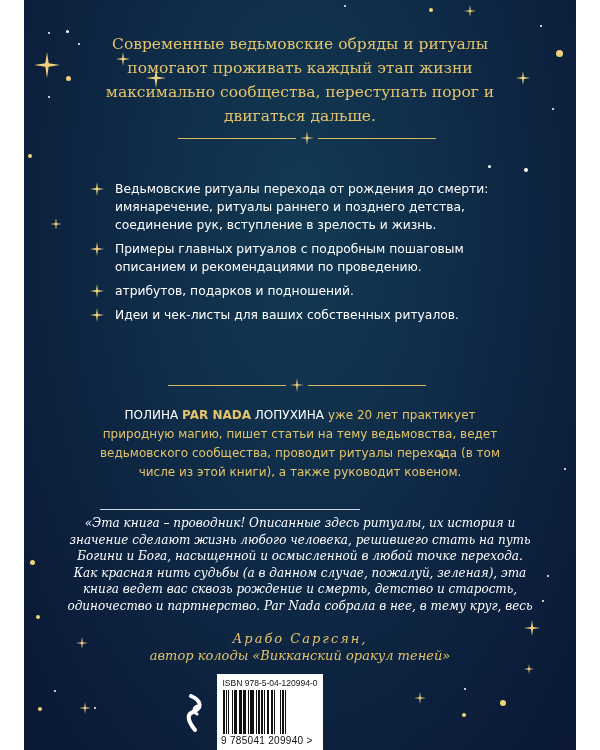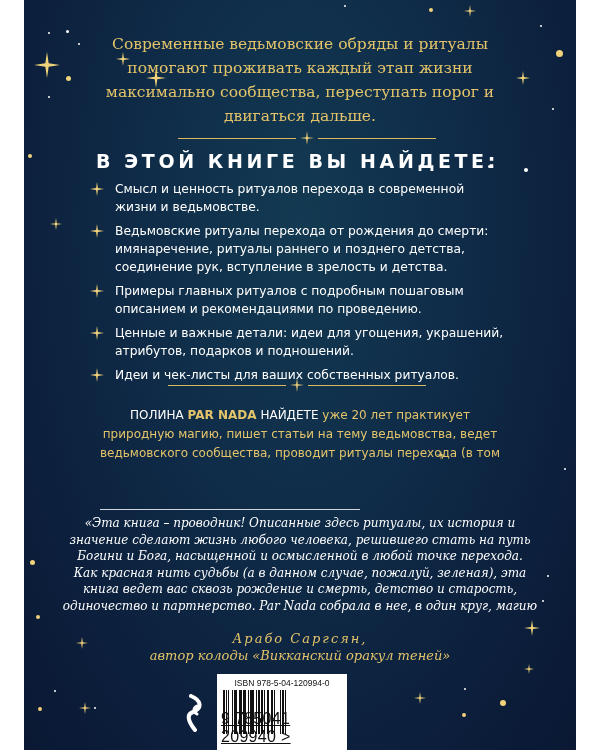--- a/index.html
+++ b/index.html
@@ -45,27 +45,27 @@
     position:absolute; left:36px; width:480px; top:515px; text-align:center;
     color:#ffffff; font-family:"DejaVu Serif", serif; font-style:italic; font-size:12px; line-height:16.6px;
   }
   .sign {
     position:absolute; left:36px; width:480px; top:630px; text-align:center;
     color:#e4c46a; font-family:"DejaVu Serif", serif; font-style:italic; font-size:13px; line-height:17px;
   }
   .sign .n { letter-spacing:2px; }
 
   .barcode {
-    position:absolute; left:193px; top:674px; width:130px; height:76px; background:#fff;
+    position:absolute; left:193px; top:674px; width:106px; height:76px; background:#fff;
   }
   .barcode .isbn { position:absolute; top:4px; left:0; width:100%; text-align:center;
     font-family:"Liberation Sans", sans-serif; font-size:8.5px; color:#111; }
   .barcode .bars { position:absolute; left:6px; top:16px; width:104px; height:44px; display:flex; align-items:stretch; gap:0; }
   .barcode .digits { position:absolute; bottom:4px; left:4px; width:112px;
-    font-family:"Liberation Sans", sans-serif; font-size:16px; color:#111; letter-spacing:0.3px;text-decoration:underline; }
+    font-family:"Liberation Sans", sans-serif; font-size:10px; color:#111; letter-spacing:0.3px; }
   .logo { position:absolute; left:159px; top:694px; width:22px; height:38px; }
 </style>
 </head>
 <body>
 
 <div class="cover">
 
   <div id="starfield">
       <div class="sparkle" style="left: 92px; top: 52px; width: 14px; height: 14px;">
         <svg viewBox="0 0 20 20">
@@ -161,50 +161,41 @@
   </div>
 
   <div class="divider" style="left:154px; top:131px;">
     <div class="line" style="width:118px;"></div>
     <svg class="mid" viewBox="0 0 20 20">
         <path d="M10 0 L11.2 8.8 L20 10 L11.2 11.2 L10 20 L8.8 11.2 L0 10 L8.8 8.8 Z" fill="#f0d27a"></path>
       </svg>
     <div class="line" style="width:118px;"></div>
   </div>
 
-  <div class="heading">В ЭТОЙ КНИГЕ ВЫ НАЙДЕТЕ:</div>
 
   <ul class="features">
     <li>
       <svg class="bullet" viewBox="0 0 20 20">
           <path d="M10 0 L11.3 8.7 L20 10 L11.3 11.3 L10 20 L8.7 11.3 L0 10 L8.7 8.7 Z" fill="#f0d27a"></path>
         </svg>
-      <div>Смысл и ценность ритуалов перехода в современной</div>
-      <div>жизни и ведьмовстве.</div>
-    </li>
-    <li>
-      <svg class="bullet" viewBox="0 0 20 20">
-          <path d="M10 0 L11.3 8.7 L20 10 L11.3 11.3 L10 20 L8.7 11.3 L0 10 L8.7 8.7 Z" fill="#f0d27a"></path>
-        </svg>
       <div>Ведьмовские ритуалы перехода от рождения до смерти:</div>
       <div>имянаречение, ритуалы раннего и позднего детства,</div>
-      <div>соединение рук, вступление в зрелость и детства.</div>
+      <div>соединение рук, вступление в зрелость и жизнь.</div>
     </li>
     <li>
       <svg class="bullet" viewBox="0 0 20 20">
           <path d="M10 0 L11.3 8.7 L20 10 L11.3 11.3 L10 20 L8.7 11.3 L0 10 L8.7 8.7 Z" fill="#f0d27a"></path>
         </svg>
       <div>Примеры главных ритуалов с подробным пошаговым</div>
       <div>описанием и рекомендациями по проведению.</div>
     </li>
     <li>
       <svg class="bullet" viewBox="0 0 20 20">
           <path d="M10 0 L11.3 8.7 L20 10 L11.3 11.3 L10 20 L8.7 11.3 L0 10 L8.7 8.7 Z" fill="#f0d27a"></path>
         </svg>
-      <div>Ценные и важные детали: идеи для угощения, украшений,</div>
       <div>атрибутов, подарков и подношений.</div>
     </li>
     <li>
       <svg class="bullet" viewBox="0 0 20 20">
           <path d="M10 0 L11.3 8.7 L20 10 L11.3 11.3 L10 20 L8.7 11.3 L0 10 L8.7 8.7 Z" fill="#f0d27a"></path>
         </svg>
       <div>Идеи и чек-листы для ваших собственных ритуалов.</div>
     </li>
   </ul>
 
@@ -213,37 +204,38 @@
     <svg class="mid" viewBox="0 0 20 20">
         <path d="M10 0 L11.2 8.8 L20 10 L11.2 11.2 L10 20 L8.8 11.2 L0 10 L8.8 8.8 Z" fill="#f0d27a"></path>
       </svg>
     <div class="line" style="width:118px;"></div>
   </div>
 
   <div class="author">
     <div>
       <span class="name">ПОЛИНА</span>
       <span class="pseud">PAR NADA</span>
-      <span class="name">НАЙДЕТЕ</span><span> уже 20 лет практикует</span>
+      <span class="name">ЛОПУХИНА</span><span> уже 20 лет практикует</span>
     </div>
     <div>природную магию, пишет статьи на тему ведьмовства, ведет</div>
     <div>ведьмовского сообщества, проводит ритуалы перехода (в том</div>
+    <div>числе из этой книги), а также руководит ковеном.</div>
   </div>
 
   <div class="divider" style="left:76px; top:509px;">
     <div class="line" style="width:260px; background:#cfd6de;"></div>
   </div>
 
   <div class="quote">
     <div>«Эта книга – проводник! Описанные здесь ритуалы, их история и</div>
     <div>значение сделают жизнь любого человека, решившего стать на путь</div>
     <div>Богини и Бога, насыщенной и осмысленной в любой точке перехода.</div>
     <div>Как красная нить судьбы (а в данном случае, пожалуй, зеленая), эта</div>
     <div>книга ведет вас сквозь рождение и смерть, детство и старость,</div>
-    <div>одиночество и партнерство. Par Nada собрала в нее, в один круг, магию</div>
+    <div>одиночество и партнерство. Par Nada собрала в нее, в тему круг, весь</div>
   </div>
 
   <div class="sign">
     <div class="n">Арабо Саргсян,</div>
     <div>автор колоды «Викканский оракул теней»</div>
   </div>
 
   <svg class="logo" viewBox="0 0 22 38">
     <path d="M8 2 C18 6, 20 14, 10 18 C4 20, 4 26, 12 36" fill="none" stroke="#ffffff" stroke-width="4" stroke-linecap="round"></path>
     <path d="M14 12 C10 14, 10 18, 14 20" fill="none" stroke="#ffffff" stroke-width="3" stroke-linecap="round"></path>

